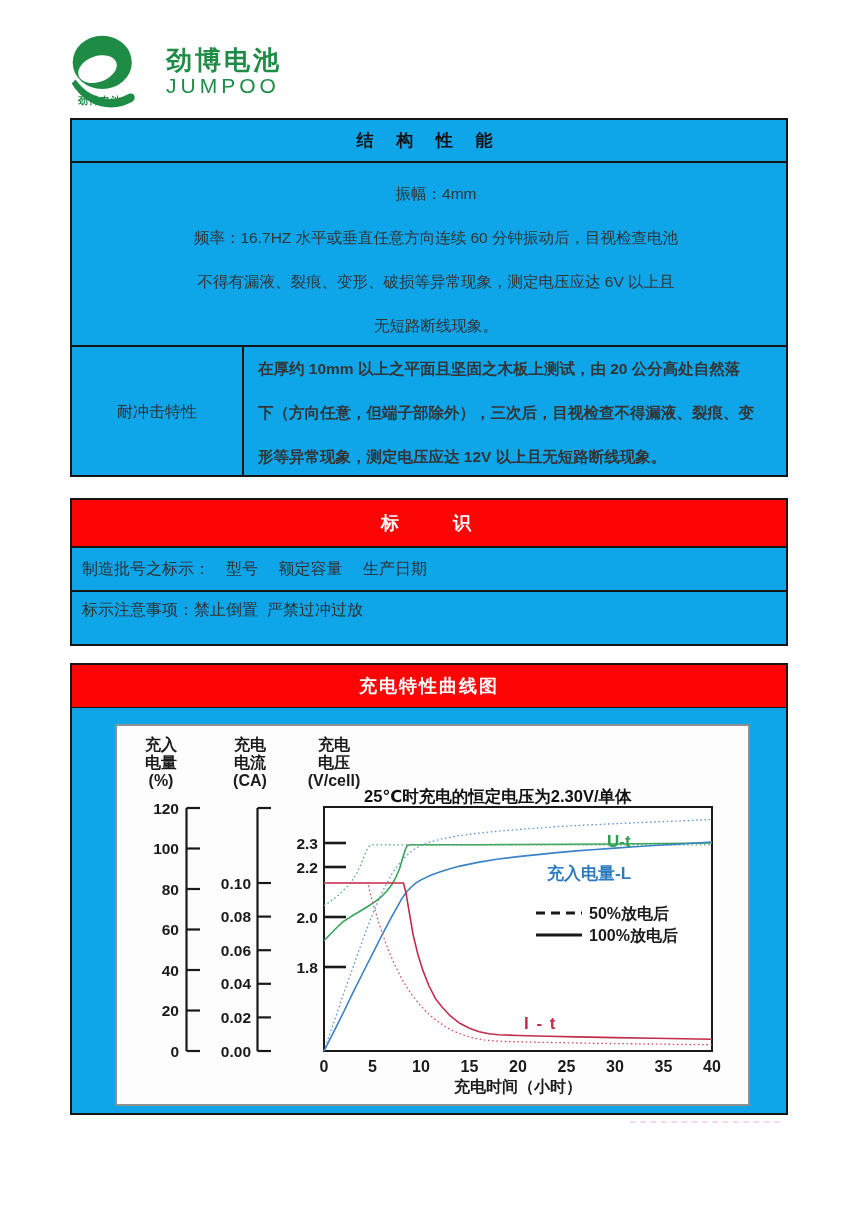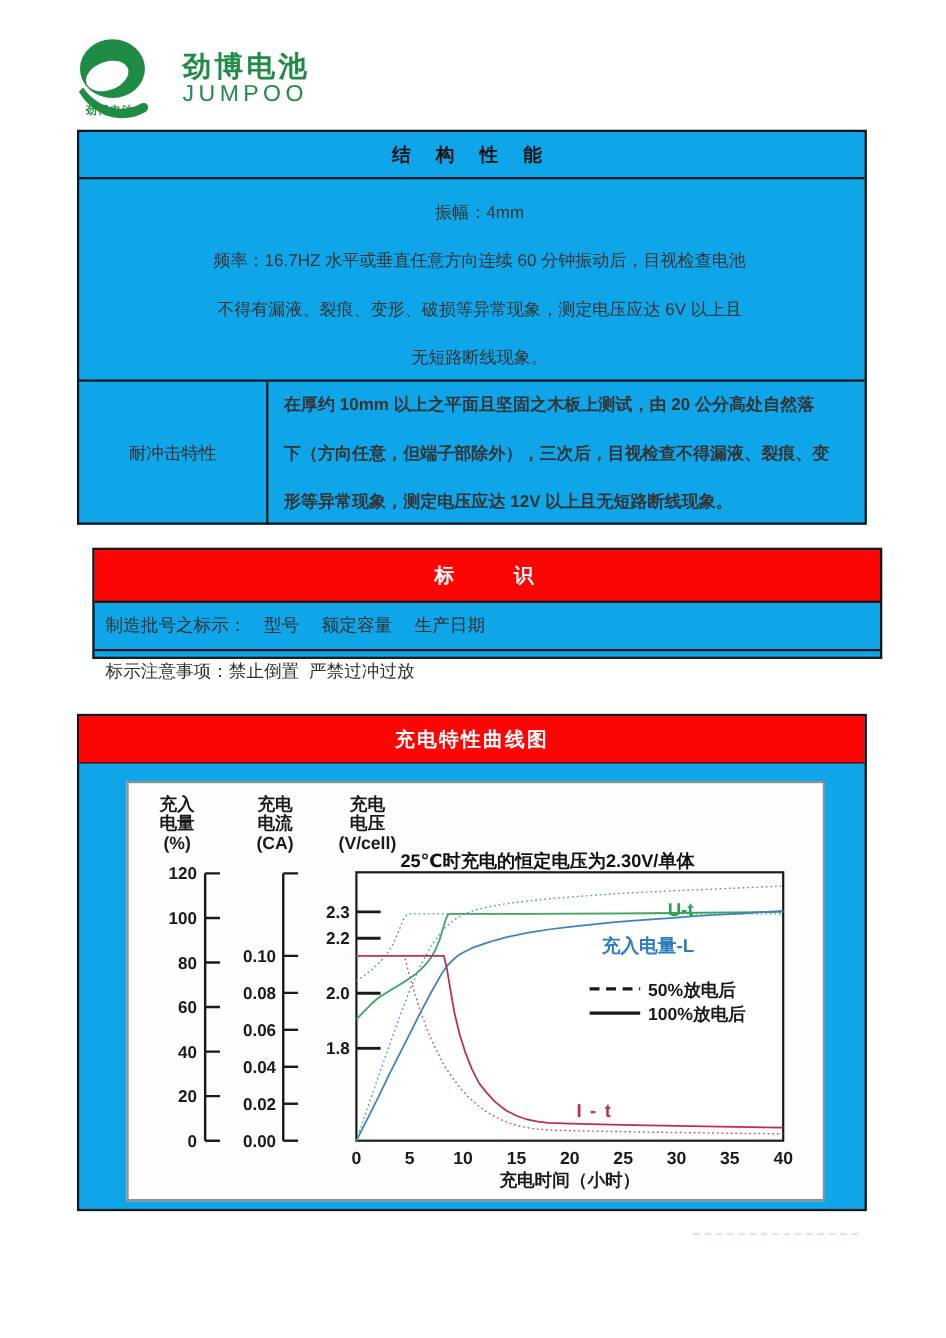--- a/index.html
+++ b/index.html
@@ -21,29 +21,29 @@
     font-size:17px;font-weight:bold;color:#111;letter-spacing:9px;box-sizing:border-box;}
   .t1-row{display:flex;box-sizing:border-box;}
   .t1-row.first{height:184px;border-bottom:2px solid #151515;}
   .t1-row.second{height:130px;}
   .t1-label{width:172px;border-right:2px solid #151515;display:flex;align-items:center;justify-content:center;
     font-size:16px;color:#303030;box-sizing:border-box;}
   .t1-content{flex:1;padding-left:14px;font-size:15.5px;color:#343434;white-space:pre;overflow:hidden;}
   .t1-row.first .t1-content{line-height:44px;padding-top:9px;text-align:center;}
   .t1-row.second .t1-content{line-height:44px;padding-top:0px;font-weight:bold;}
   
-  .t2{top:498px;height:101px;margin-left:14px;}
+  .t2{top:498px;height:148px;}
   .red-band{background:#fe0505;display:flex;align-items:center;justify-content:center;
     color:#ffffff;font-weight:bold;font-size:18px;box-sizing:border-box;}
   .t2-header{height:48px;border-bottom:2px solid #151515;letter-spacing:6px;}
   .t2-row1{height:44px;border-bottom:2px solid #151515;}
   .t2-row2{height:36px;}
   .t2-row1,.t2-row2{display:flex;align-items:center;padding-left:10px;font-size:16px;color:#303030;white-space:pre;box-sizing:border-box;}
   
-  .sec3{top:649px;height:452px;}
+  .sec3{top:663px;height:452px;}
   .sec3-header{height:43px;border-bottom:1px solid #151515;letter-spacing:2px;}
   .chart-panel{position:absolute;left:43px;top:59px;width:635px;height:382px;
     border:2px solid #8f8f8f;box-sizing:border-box;background:#fdfdfd;}
   .chart-panel svg{display:block;}
   .watermark{position:absolute;left:630px;top:1121px;width:150px;height:0;
     border-top:2px dashed #f2aebc;opacity:.45;}
 </style>
 </head>
 <body>
 

